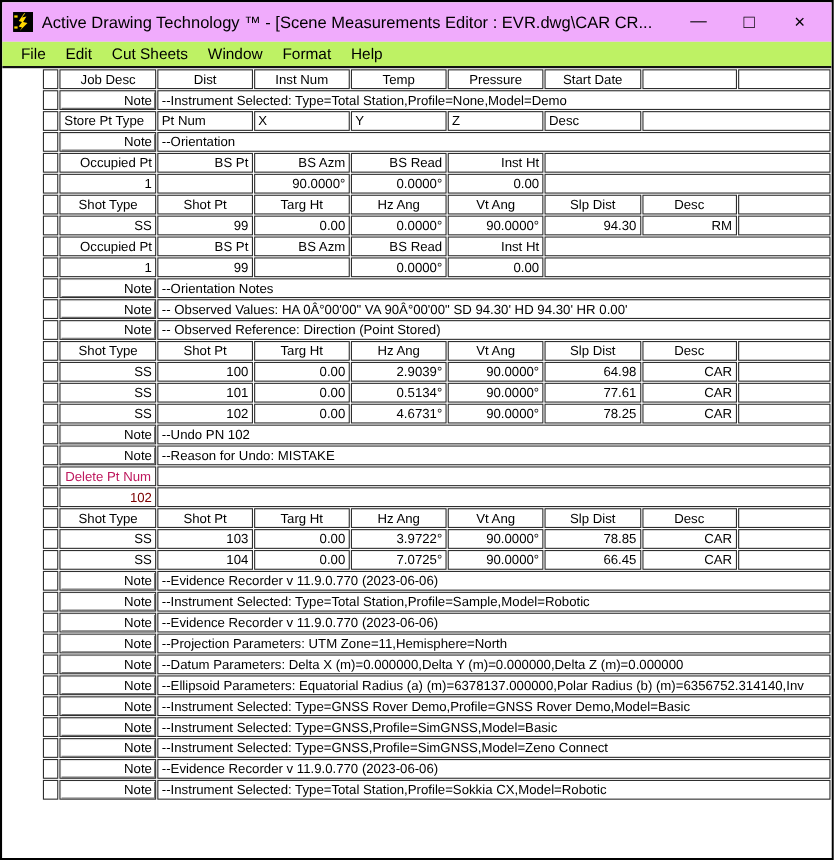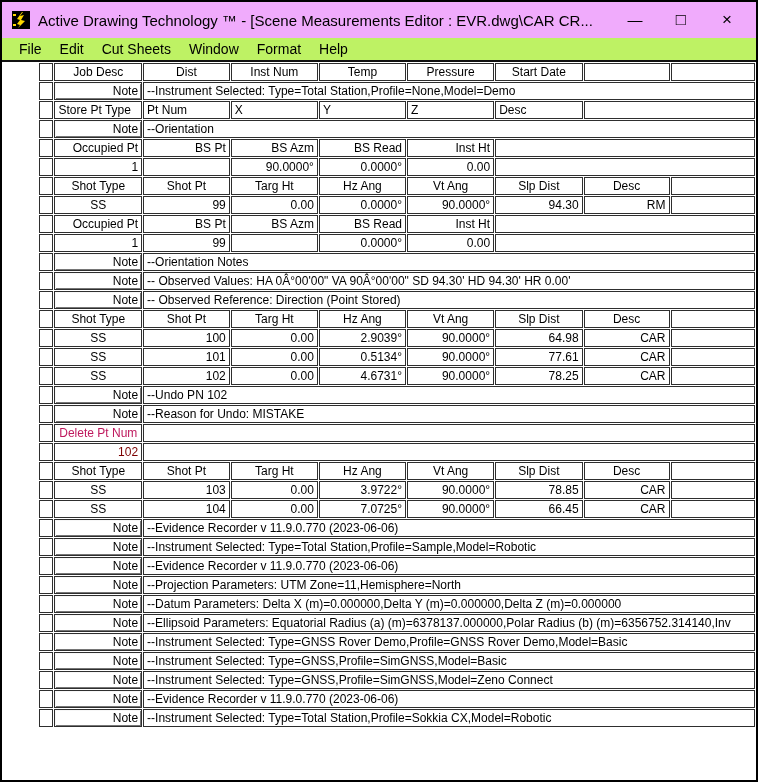--- a/index.html
+++ b/index.html
@@ -30,21 +30,21 @@
     background:#fff;
   }
   td.gut{width:20px;border:1px solid #8f8f8f;background:#fff;}
   .c-g {background:#c9f2c9;text-align:center;}
   .c-p {background:#ffffff;}
   .c-y {background:#ffff00;text-align:left;}
   .c-yv{background:#ffff00;text-align:center;}
   .c-ih{background:#ffffd9;text-align:right;}
   .c-iv{background:#ffffd9;}
   .c-lh{background:#d9d9f8;text-align:center;}
-  .c-lv{background:#d9d9f8;text-align:center;}
+  .c-lv{background:#d9d9f8;text-align:right;}
   .c-nb{background:#d6d6d6;text-align:right;box-shadow:inset 1px 1px 0 #f7f7f7, inset -1px -1px 0 #767676;}
   .c-nt{background:#ededed;white-space:pre;}
   .c-rh{background:#ff0000;color:#be185d;text-align:center;}
   .c-rv{background:#ff0000;color:#7c0000;}
   .al{text-align:left;} .ar{text-align:right;}
 </style>
 </head>
 <body>
 
 <div class="window">

